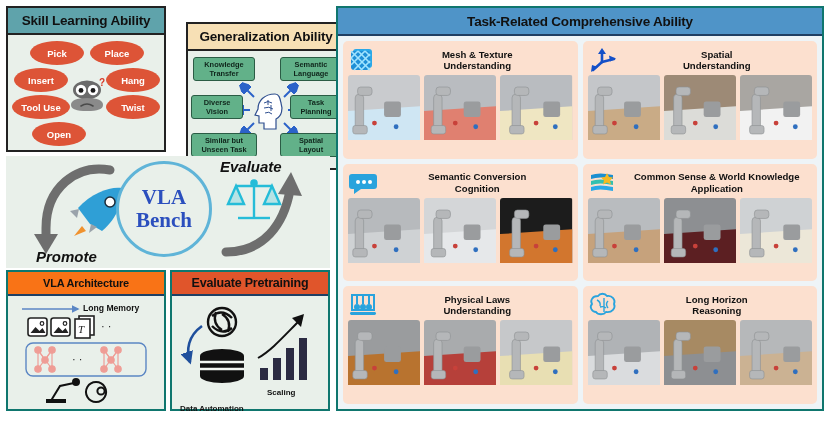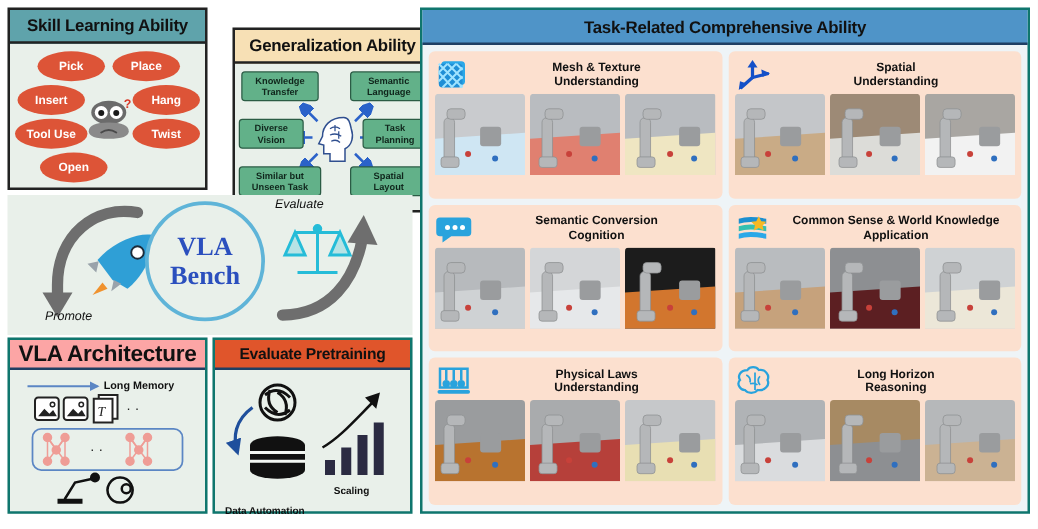--- a/index.html
+++ b/index.html
@@ -74,27 +74,27 @@
     position: absolute; left: 110px; top: 5px; width: 96px; height: 96px;
     border: 3px solid #5fb4d8; border-radius: 50%;
     background: #e9f0ea;
     display: flex; flex-direction: column; align-items: center; justify-content: center;
   }
   #vla-circle .vla-line {
     color: #2b4fbe; font-weight: bold; font-size: 21px;
     font-family: "Liberation Serif", serif; line-height: 23px;
   }
   .center-label {
-    position: absolute; font-style: italic; font-weight: normal;
-    font-size: 10px; color: #111;
+    position: absolute; font-style: italic; font-weight: bold;
+    font-size: 15px; color: #111;
   }
 
   
   #arch-panel { left: 6px; top: 270px; width: 160px; height: 141px; }
-  #arch-panel .panel-header { height: 24px; background: #fca5a5; font-size: 18px; border-bottom: 2px solid #1f3f63; }
+  #arch-panel .panel-header { height: 24px; background: #f97316; font-size: 11px; border-bottom: 2px solid #1f3f63; }
   #pre-panel { left: 170px; top: 270px; width: 160px; height: 141px; }
   #pre-panel .panel-header { height: 24px; background: #e0552b; font-size: 12.5px; border-bottom: 2px solid #1f3f63; }
   .mini-label { position: absolute; font-size: 8px; font-weight: bold; color: #111; white-space: nowrap; }
 
   
   #task-panel { left: 336px; top: 6px; width: 488px; height: 405px; background: #eef4f7; }
   #task-panel .panel-header {
     height: 28px; background: #4f94c8; font-size: 13.5px;
     border-bottom: 2px solid #1f3f63;
   }

